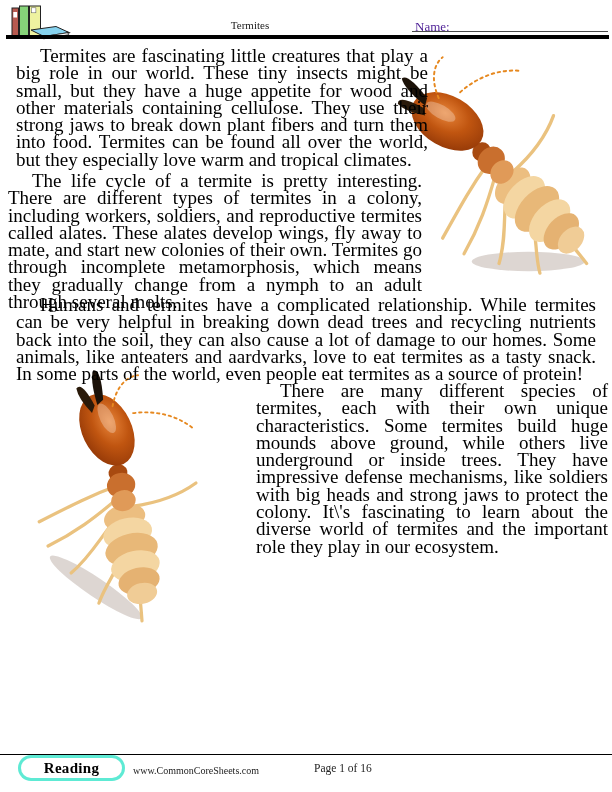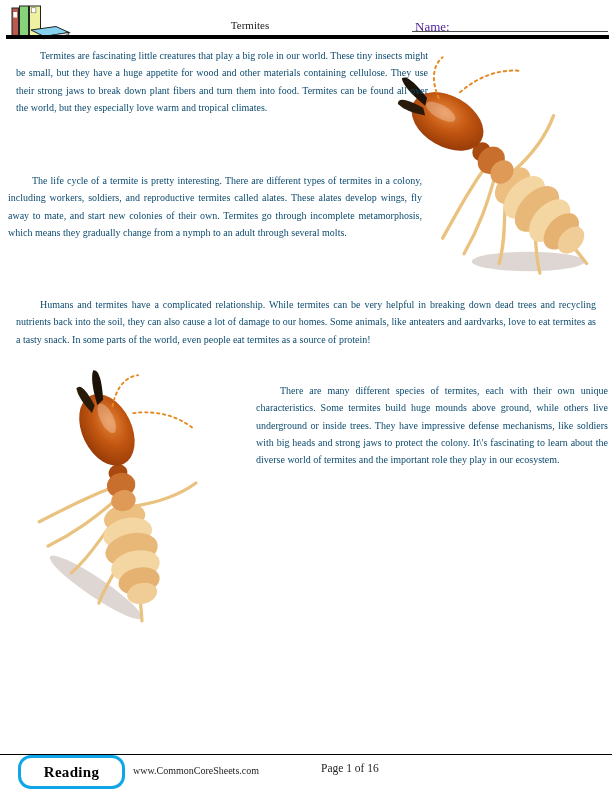--- a/index.html
+++ b/index.html
@@ -15,44 +15,44 @@
     font-size:11px; color:#1a1a1a;
   }
   .name-label { position:absolute; left:415px; top:19px; font-size:13px; color:#4c1d95; }
   .name-line { position:absolute; left:412px; top:20px; width:196px; height:12px; border-bottom:1.4px solid #4a4a4a; }
   .head-rule {
     position:absolute; left:6px; right:3px; top:35px; height:2px;
     border-top:3px solid #000; border-bottom:1.2px solid #000;
   }
   
   .para {
-    position:absolute; font-size:10px; line-height:17.3px;
-    text-align:justify; text-indent:24px; color:#0c4a6e;
+    position:absolute; font-size:19px; line-height:17.3px;
+    text-align:justify; text-indent:24px; color:#000000;
   }
   .p1 { left:16px; top:47px;  width:412px; }
   .p2 { left:8px; top:172px; width:414px; }
   .p3 { left:16px; top:296px; width:580px; }
   .p4 { left:244px; top:382px; width:352px;margin-left:12px; }
   
   .termite-right { position:absolute; left:394px; top:52px;  width:214px; height:240px; }
   .termite-left  { position:absolute; left:22px;  top:388px; width:214px; height:228px; }
   .termite-left svg { transform:rotate(34deg); transform-origin:50% 45%; }
   
   .foot-rule { position:absolute; left:0; right:0; top:754px; border-top:1.6px solid #000; }
   .badge {
-    position:absolute; left:18px; top:755px; width:107px; height:34px;
-    background:#0ea5e9; border-radius:13px;
+    position:absolute; left:18px; top:755px; width:107px; height:26px;
+    background:#5eead4; border-radius:13px;
   }
   .badge-inner {
     position:absolute; left:2.6px; right:2.6px; top:2.6px; bottom:2.6px;
     background:#fff; border-radius:10px; display:flex; align-items:center; justify-content:center;
     font-weight:bold; font-size:15px; letter-spacing:.3px; color:#000;
   }
   .website { position:absolute; left:133px; top:765px; font-size:10px; color:#222; }
-  .page-num { position:absolute; left:321px; top:762px; font-size:11.5px; color:#222; }
+  .page-num { position:absolute; left:314px; top:762px; font-size:11.5px; color:#222; }
 </style>
 </head>
 <body>
 
 <div class="page">
 
   <div class="logo">
     <svg viewBox="0 0 64 38" width="64" height="38">
       <rect x="1" y="33" width="51" height="2.4" fill="#111"></rect>
       <rect x="3" y="5" width="6.5" height="28" fill="#b85a50" stroke="#222" stroke-width="1"></rect>

